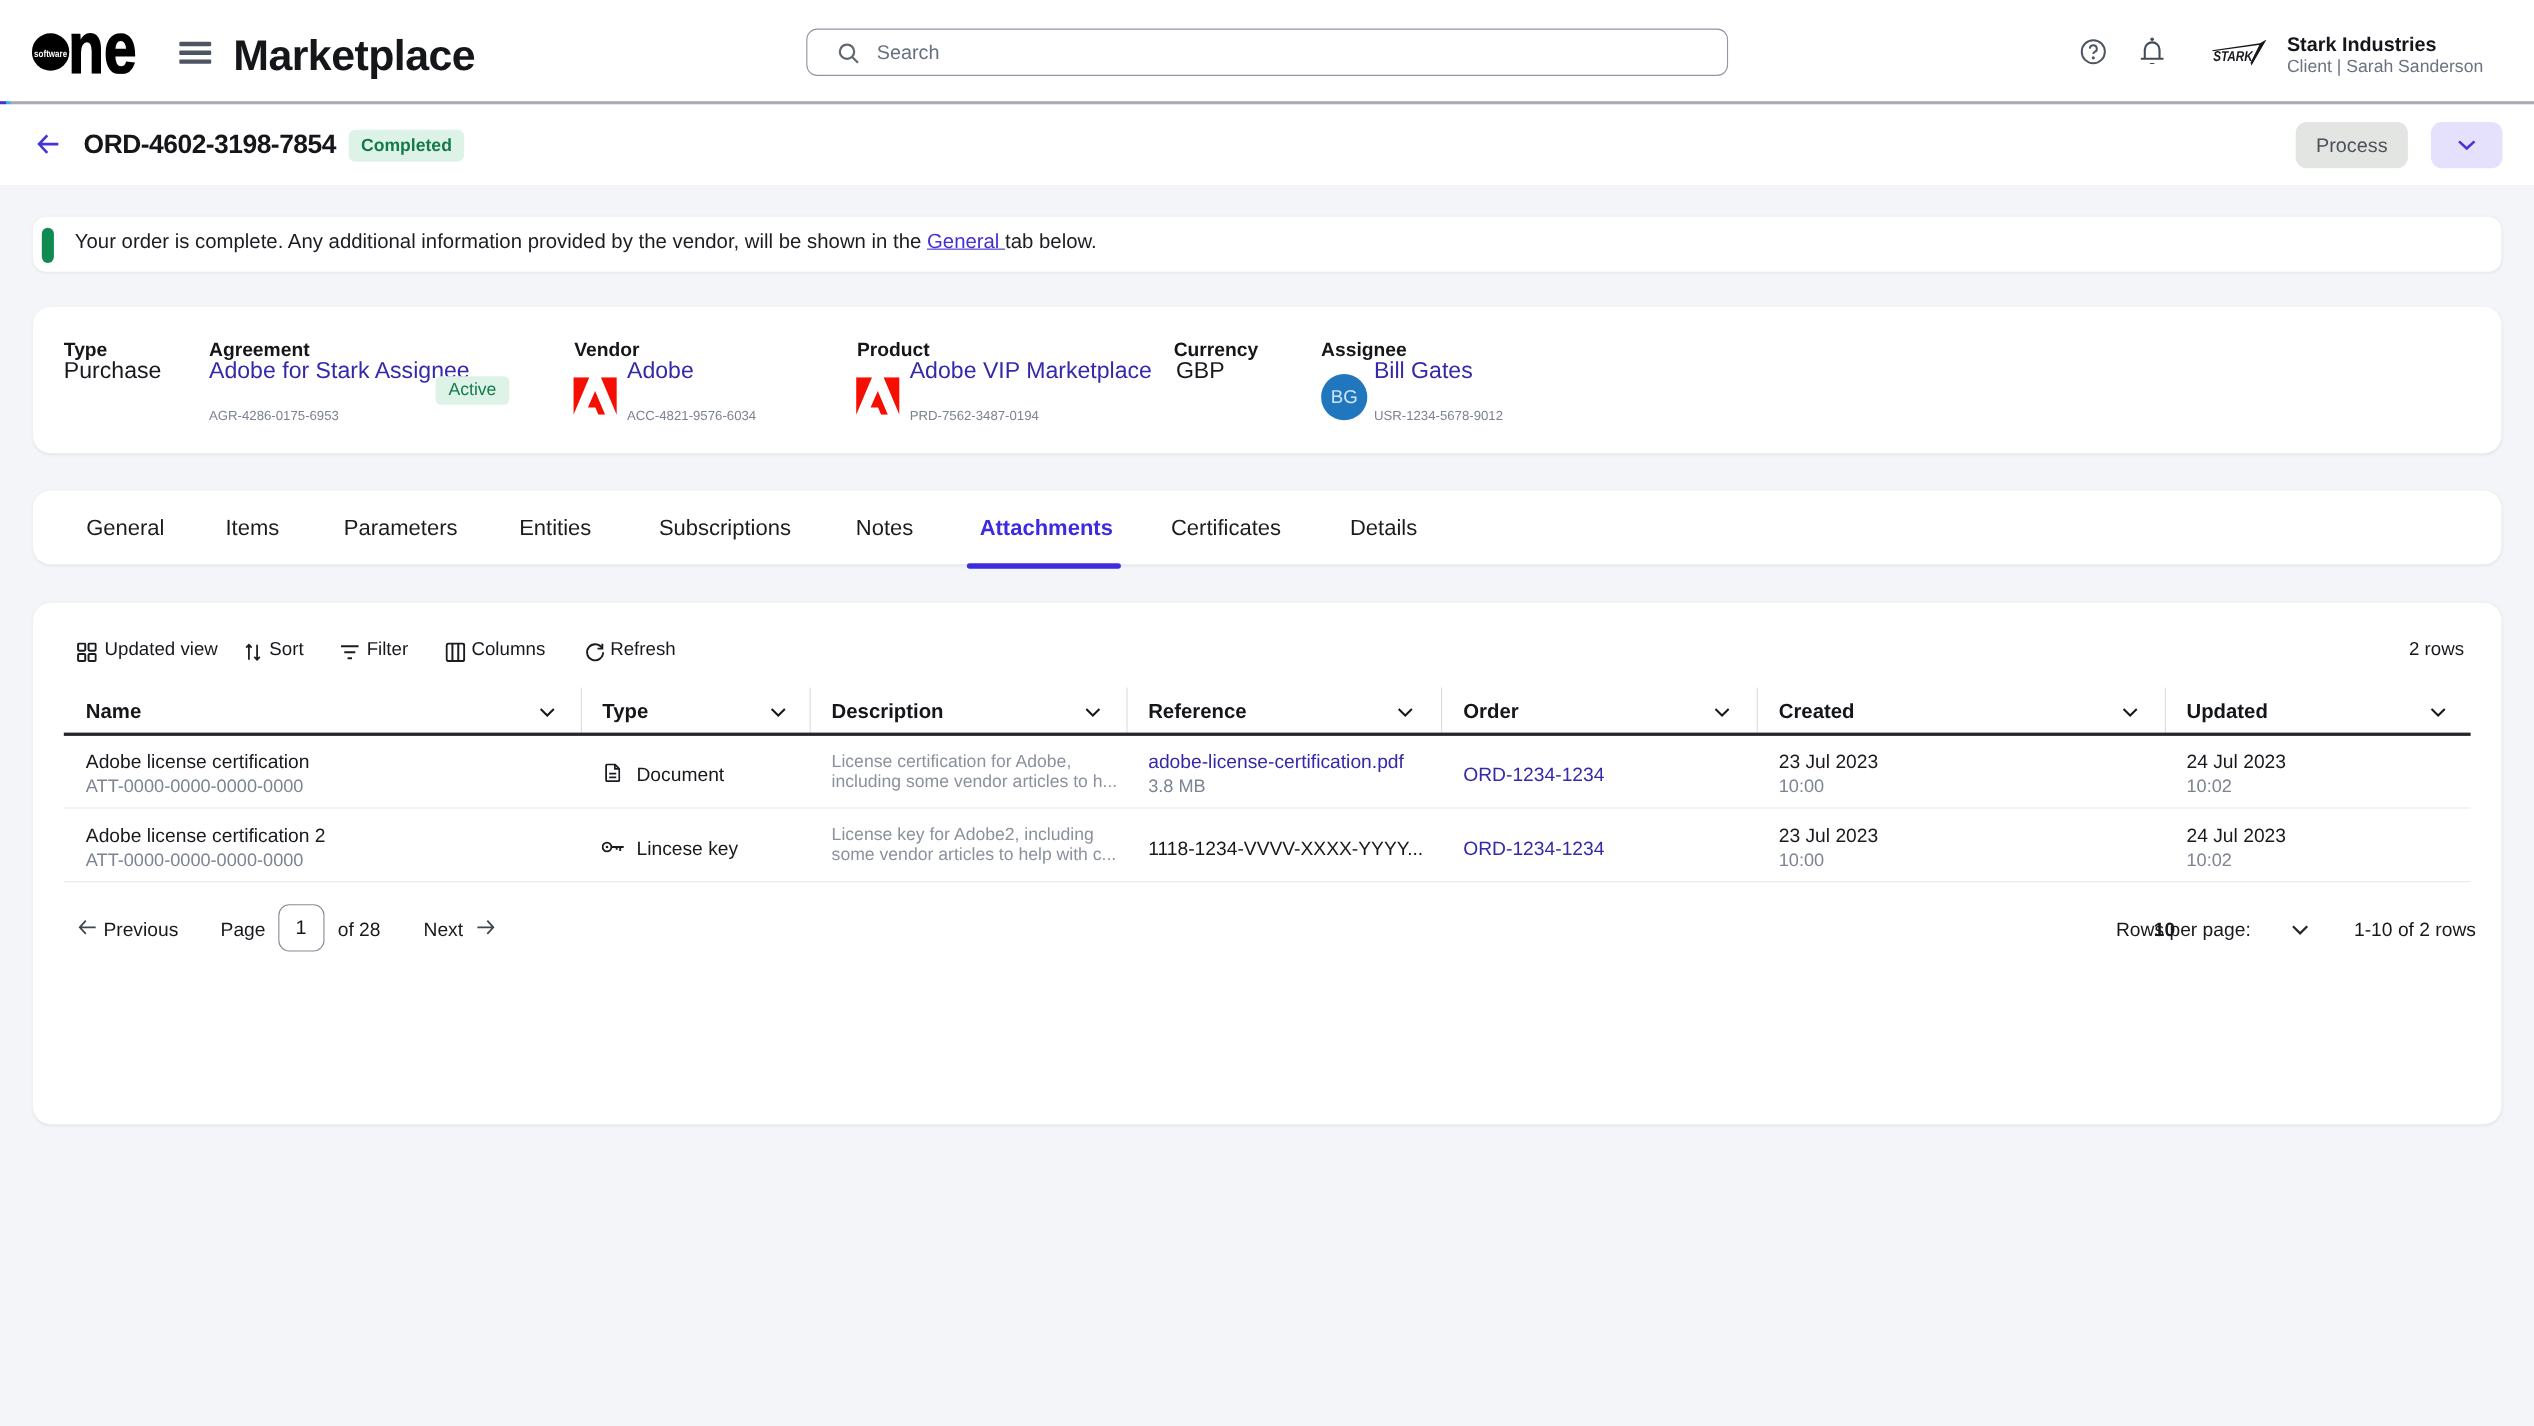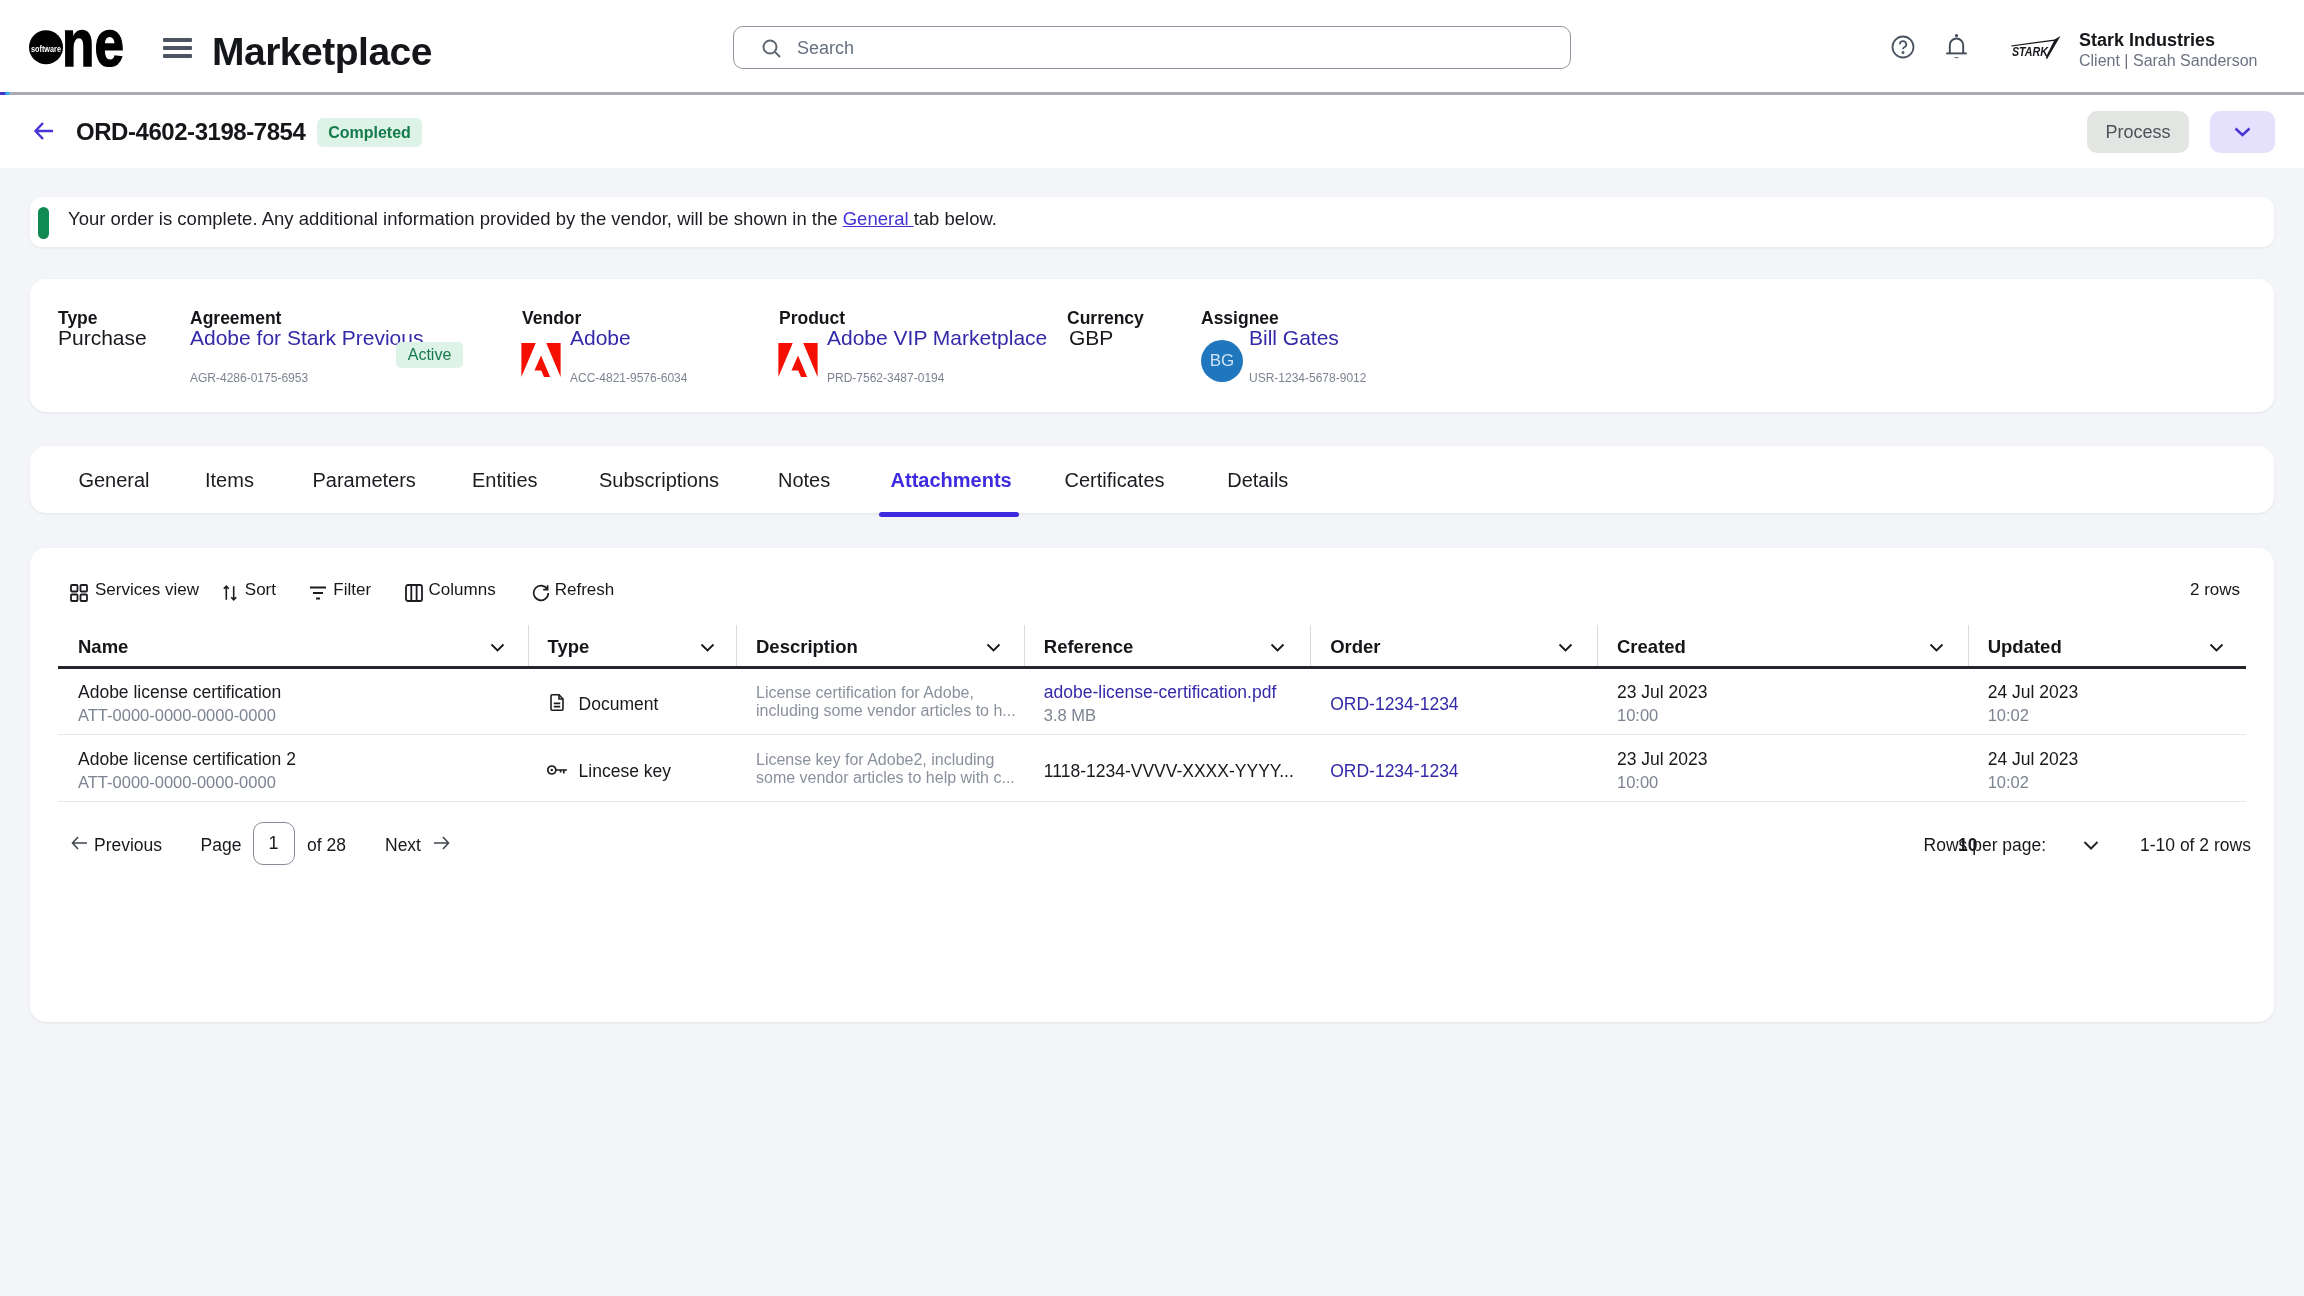--- a/index.html
+++ b/index.html
@@ -121,21 +121,21 @@
   <div class="card" id="banner">
     <div class="pill"></div>
     <div class="txt">Your order is complete. Any additional information provided by the vendor, will be shown in the <a href="#">General </a>tab below.</div>
   </div>
 
   <div class="card" id="infocard">
     <div class="ilabel" style="left:28px">Type</div>
     <div class="ival" style="left:28px">Purchase</div>
 
     <div class="ilabel" style="left:160px">Agreement</div>
-    <div class="ival link" style="left:160px">Adobe for Stark Previous</div>
+    <div class="ival link" style="left:160px">Adobe for Stark Assignee</div>
     <div style="position:absolute;left:366px;top:63px;width:67px;height:26px;background:#ddf3e7;color:#157a4a;font-size:16px;line-height:26px;text-align:center;border-radius:5px">Active</div>
     <div class="isub" style="left:160px">AGR-4286-0175-6953</div>
 
     <div class="ilabel" style="left:492px">Vendor</div>
     <svg style="position:absolute;left:491px;top:64px" width="40" height="34" viewBox="0 0 30 26">
         <path d="M19 0 H30 V26 Z M11 0 H0 V26 Z M15 9.6 L22 26 H17.3 L15.2 21 H10 Z" fill="#f40f02"></path>
       </svg>
     <div class="ival link" style="left:540px">Adobe</div>
     <div class="isub" style="left:540px">ACC-4821-9576-6034</div>
 
@@ -169,21 +169,21 @@
   </div>
 
   <div class="card" id="tablecard">
 
     <svg style="position:absolute;left:40px;top:36px" width="18" height="18" viewBox="0 0 18 18" fill="none" stroke="#1a1c20" stroke-width="1.8">
         <rect x="1" y="1" width="6.5" height="6.5" rx="1"></rect>
         <rect x="10.5" y="1" width="6.5" height="6.5" rx="1"></rect>
         <rect x="1" y="10.5" width="6.5" height="6.5" rx="1"></rect>
         <rect x="10.5" y="10.5" width="6.5" height="6.5" rx="1"></rect>
       </svg>
-    <div class="tbtxt" style="left:65px;top:31.5px">Services view</div>
+    <div class="tbtxt" style="left:65px;top:31.5px">Updated view</div>
     <svg style="position:absolute;left:191px;top:36px" width="18" height="18" viewBox="0 0 18 18" fill="none" stroke="#1a1c20" stroke-width="1.6">
         <path d="M5.3 2.2 V15.8 M2.8 4.8 L5.3 2.2 L7.8 4.8 M12.7 15.8 V2.2 M10.2 13.2 L12.7 15.8 L15.2 13.2"></path>
       </svg>
     <div class="tbtxt" style="left:214.8px;top:31.5px">Sort</div>
     <svg style="position:absolute;left:278.9px;top:38px" width="18" height="14" viewBox="0 0 18 14" fill="none" stroke="#1a1c20" stroke-width="1.8">
         <path d="M1 1.5 H17 M4 7 H14 M7 12.5 H11"></path>
       </svg>
     <div class="tbtxt" style="left:303.3px;top:31.5px">Filter</div>
     <svg style="position:absolute;left:375.2px;top:36px" width="18" height="18" viewBox="0 0 18 18" fill="none" stroke="#1a1c20" stroke-width="1.8">
         <rect x="1" y="1" width="16" height="16" rx="2"></rect>

